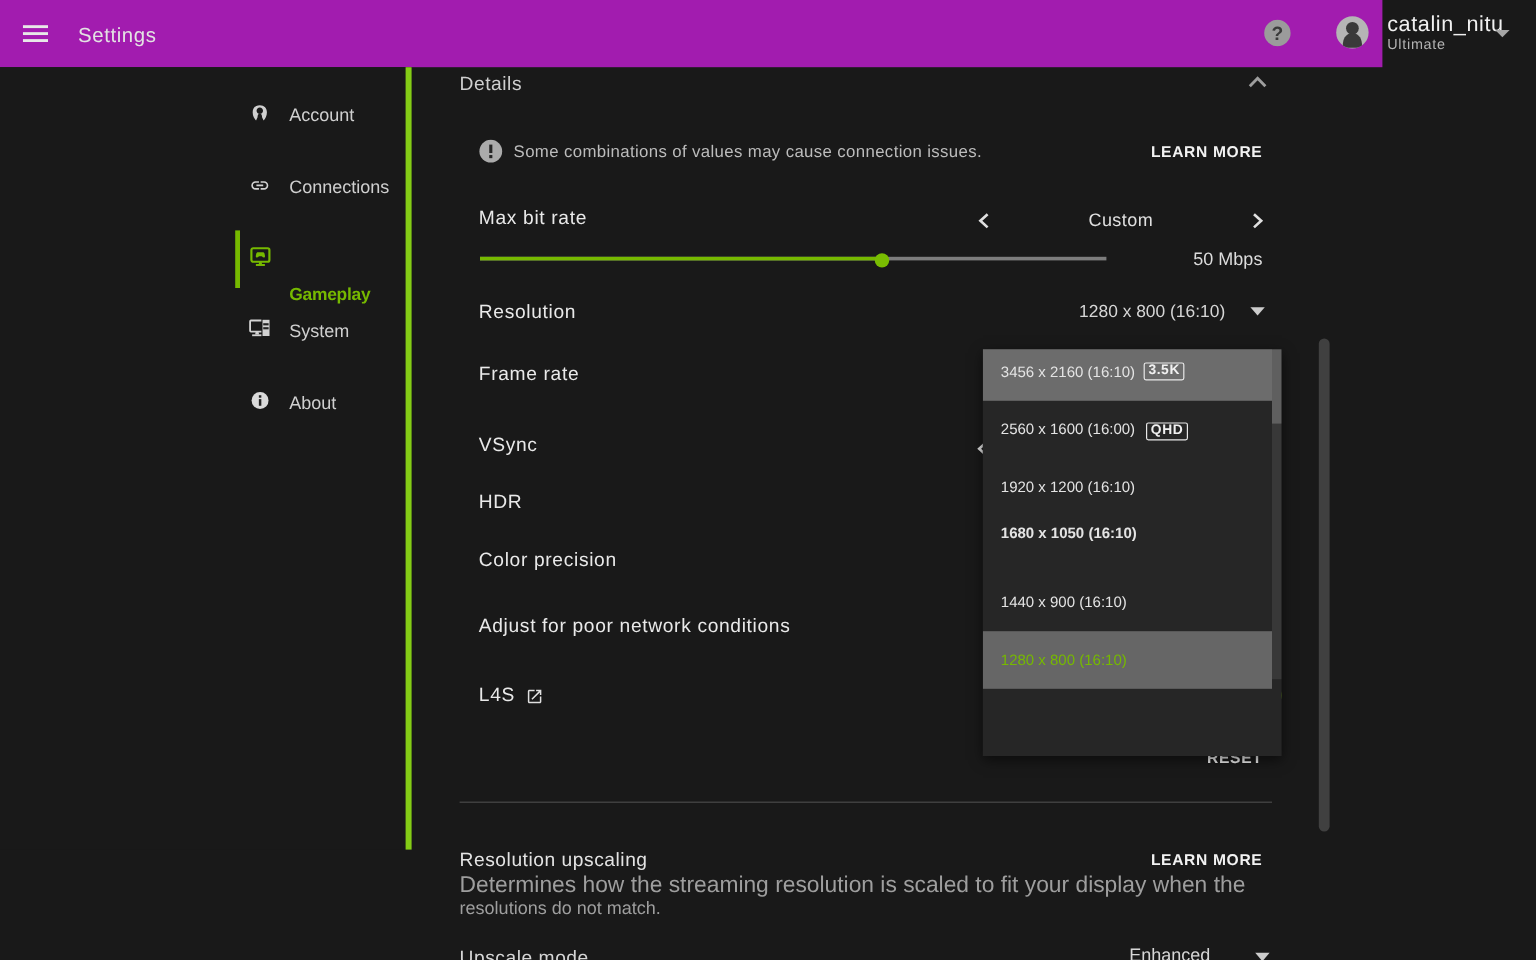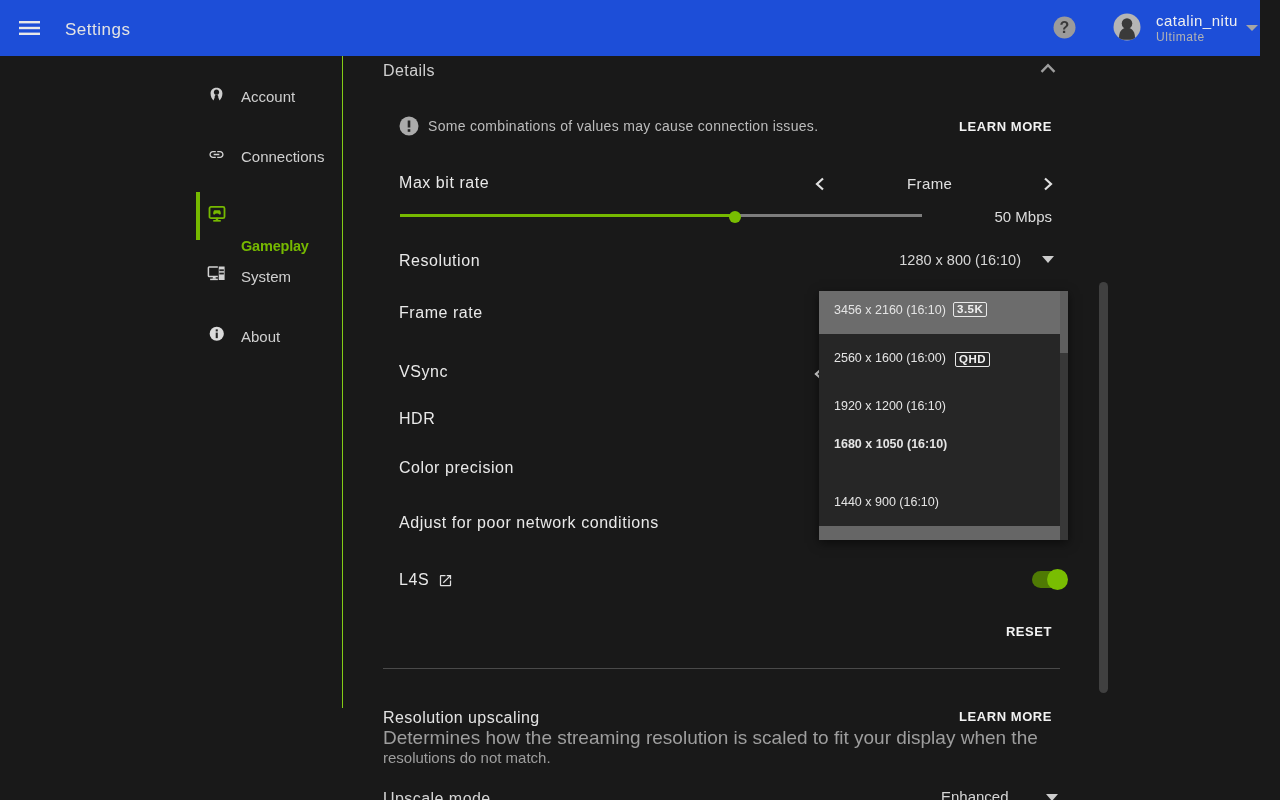--- a/index.html
+++ b/index.html
@@ -1,31 +1,31 @@
 <!DOCTYPE html>
 <html><head>
 <meta charset="utf-8">
 <style>
   * { margin:0; padding:0; box-sizing:border-box; }
   html,body { width:1280px; height:800px; background:#191919; overflow:hidden;
     font-family:"Liberation Sans", sans-serif; }
   .abs { position:absolute; }
   .txt { position:absolute; white-space:nowrap; }
   
-  #header { position:absolute; left:0; top:0; width:1260px; height:56px; background:#1d4ed8; }
+  #header { position:absolute; left:0; top:0; width:1152px; height:56px; background:#a21caf; }
   
   #sidebar { position:absolute; left:0; top:56px; width:343px; height:652px; background:#191919;
-    border-right:1px solid #84cc16; }
+    border-right:5px solid #84cc16; }
   .navtxt { position:absolute; left:241px; font-size:15px; color:#cfcfcf; line-height:15px; }
   
   .lbl { position:absolute; left:399px; font-size:16px; color:#e9e9e9; line-height:16px; letter-spacing:.55px; }
   .ralign { position:absolute; right:228px; text-align:right; white-space:nowrap; }
   .btn { font-size:13px; font-weight:bold; color:#f2f2f2; letter-spacing:.55px; line-height:13px; }
   
-  #panel { position:absolute; left:819px; top:291px; width:249px; height:249px; background:#262626;
+  #panel { position:absolute; left:819px; top:291px; width:249px; height:339px; background:#262626;
     box-shadow:0 3px 10px rgba(0,0,0,.55); overflow:hidden; z-index:5; }
   .opt { position:absolute; left:15px; font-size:12.5px; color:#e4e4e4; line-height:14px; letter-spacing:0; }
   .badge { position:absolute; border:1.5px solid #e8e8e8; border-radius:2px; color:#f0f0f0;
     font-size:11.5px; font-weight:bold; line-height:11px; padding:1px 3px; letter-spacing:.5px; }
 </style>
 </head>
 <body>
 
 <div id="header">
   <svg class="abs" style="left:19px;top:20px" width="21" height="16" viewBox="0 0 21 16">
@@ -45,21 +45,21 @@
         <clipPath id="avc">
           <circle cx="14" cy="14" r="13.5"></circle>
         </clipPath>
       </defs>
     <circle cx="14" cy="14" r="13.5" fill="#b5b5b5"></circle>
     <g clip-path="url(#avc)">
       <circle cx="14" cy="10.6" r="5.3" fill="#3a3a3a"></circle>
       <path d="M14 14.6 C9.6 14.6 6.6 18.2 6.1 23 L5.9 26.8 L22.1 26.8 L21.9 23 C21.4 18.2 18.4 14.6 14 14.6 Z" fill="#3a3a3a"></path>
     </g>
   </svg>
-  <div class="txt" style="left:1156px;top:13px;font-size:15px;color:#f0f0f0;line-height:15px;letter-spacing:.5px;">catalin_nitu</div>
+  <div class="txt" style="left:1156px;top:13px;font-size:18px;color:#f0f0f0;line-height:15px;letter-spacing:.5px;">catalin_nitu</div>
   <div class="txt" style="left:1156px;top:31px;font-size:12px;color:#b3b3b3;line-height:13px;letter-spacing:.6px;">Ultimate</div>
   <div class="abs" style="left:1246px;top:25px;width:0;height:0;border-left:6px solid transparent;border-right:6px solid transparent;border-top:6px solid #a6a6a6;"></div>
 </div>
 
 <div id="sidebar">
 
   <svg class="abs" style="left:209px;top:31px" width="15" height="15" viewBox="0 0 24 24">
     <path d="M12 1 C6 1 2.5 5 2.5 10.5 C2.5 15 4.5 19 7 21.5 L9 17 C9 14 10 12.5 12 12.5 C14 12.5 15 14 15 17 L17 21.5 C19.5 19 21.5 15 21.5 10.5 C21.5 5 18 1 12 1 Z M12 4 C14.4 4 16.3 5.9 16.3 8.3 C16.3 10.7 14.4 12.6 12 12.6 C9.6 12.6 7.7 10.7 7.7 8.3 C7.7 5.9 9.6 4 12 4 Z" fill="#cfcfcf"></path>
   </svg>
   <div class="navtxt" style="top:33px;">Account</div>
@@ -107,21 +107,21 @@
   <rect x="8.7" y="4.5" width="2.6" height="7" fill="#262626"></rect>
   <rect x="8.7" y="13.2" width="2.6" height="2.6" fill="#262626"></rect>
 </svg>
 <div class="txt" style="left:428px;top:118.5px;font-size:14px;color:#bcbcbc;line-height:14px;letter-spacing:.3px;">Some combinations of values may cause connection issues.</div>
 <div class="ralign btn" style="top:119.5px;">LEARN MORE</div>
 
 <div class="lbl" style="top:174.5px;">Max bit rate</div>
 <svg class="abs" style="left:814px;top:177px" width="12" height="14" viewBox="0 0 12 14">
   <polyline points="9,1.5 3,7 9,12.5" fill="none" stroke="#e0e0e0" stroke-width="2.2"></polyline>
 </svg>
-<div class="txt" style="left:907px;top:175.5px;font-size:15px;color:#e0e0e0;line-height:15px;letter-spacing:.4px;">Frame</div>
+<div class="txt" style="left:907px;top:175.5px;font-size:15px;color:#e0e0e0;line-height:15px;letter-spacing:.4px;">Custom</div>
 <svg class="abs" style="left:1042px;top:177px" width="12" height="14" viewBox="0 0 12 14">
   <polyline points="3,1.5 9,7 3,12.5" fill="none" stroke="#e0e0e0" stroke-width="2.2"></polyline>
 </svg>
 
 <div class="abs" style="left:400px;top:213.5px;width:522px;height:3px;background:#7d7d7d;"></div>
 <div class="abs" style="left:400px;top:213.5px;width:335px;height:3px;background:#76b900;"></div>
 <div class="abs" style="left:728.5px;top:211px;width:12px;height:12px;border-radius:50%;background:#79bd02;"></div>
 <div class="ralign" style="top:209px;font-size:15px;color:#dcdcdc;line-height:15px;">50 Mbps</div>
 
 <div class="lbl" style="top:252.5px;">Resolution</div>

